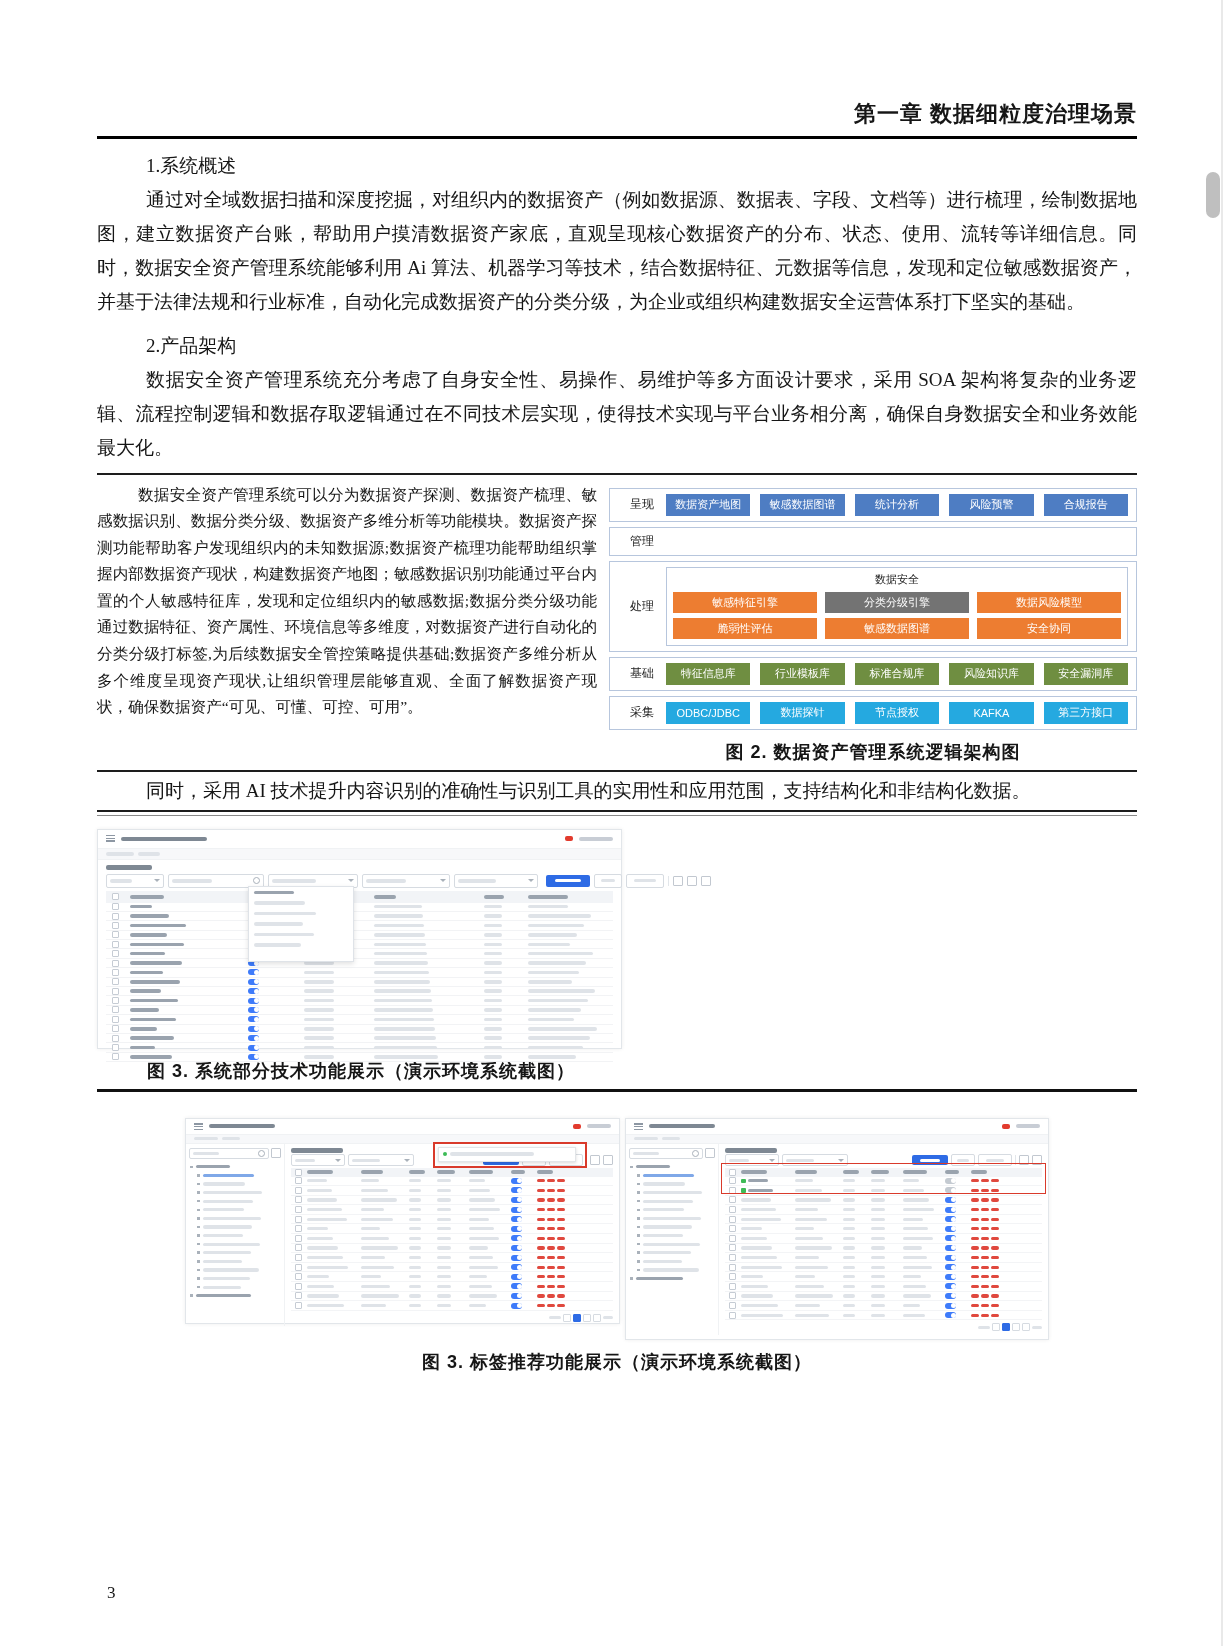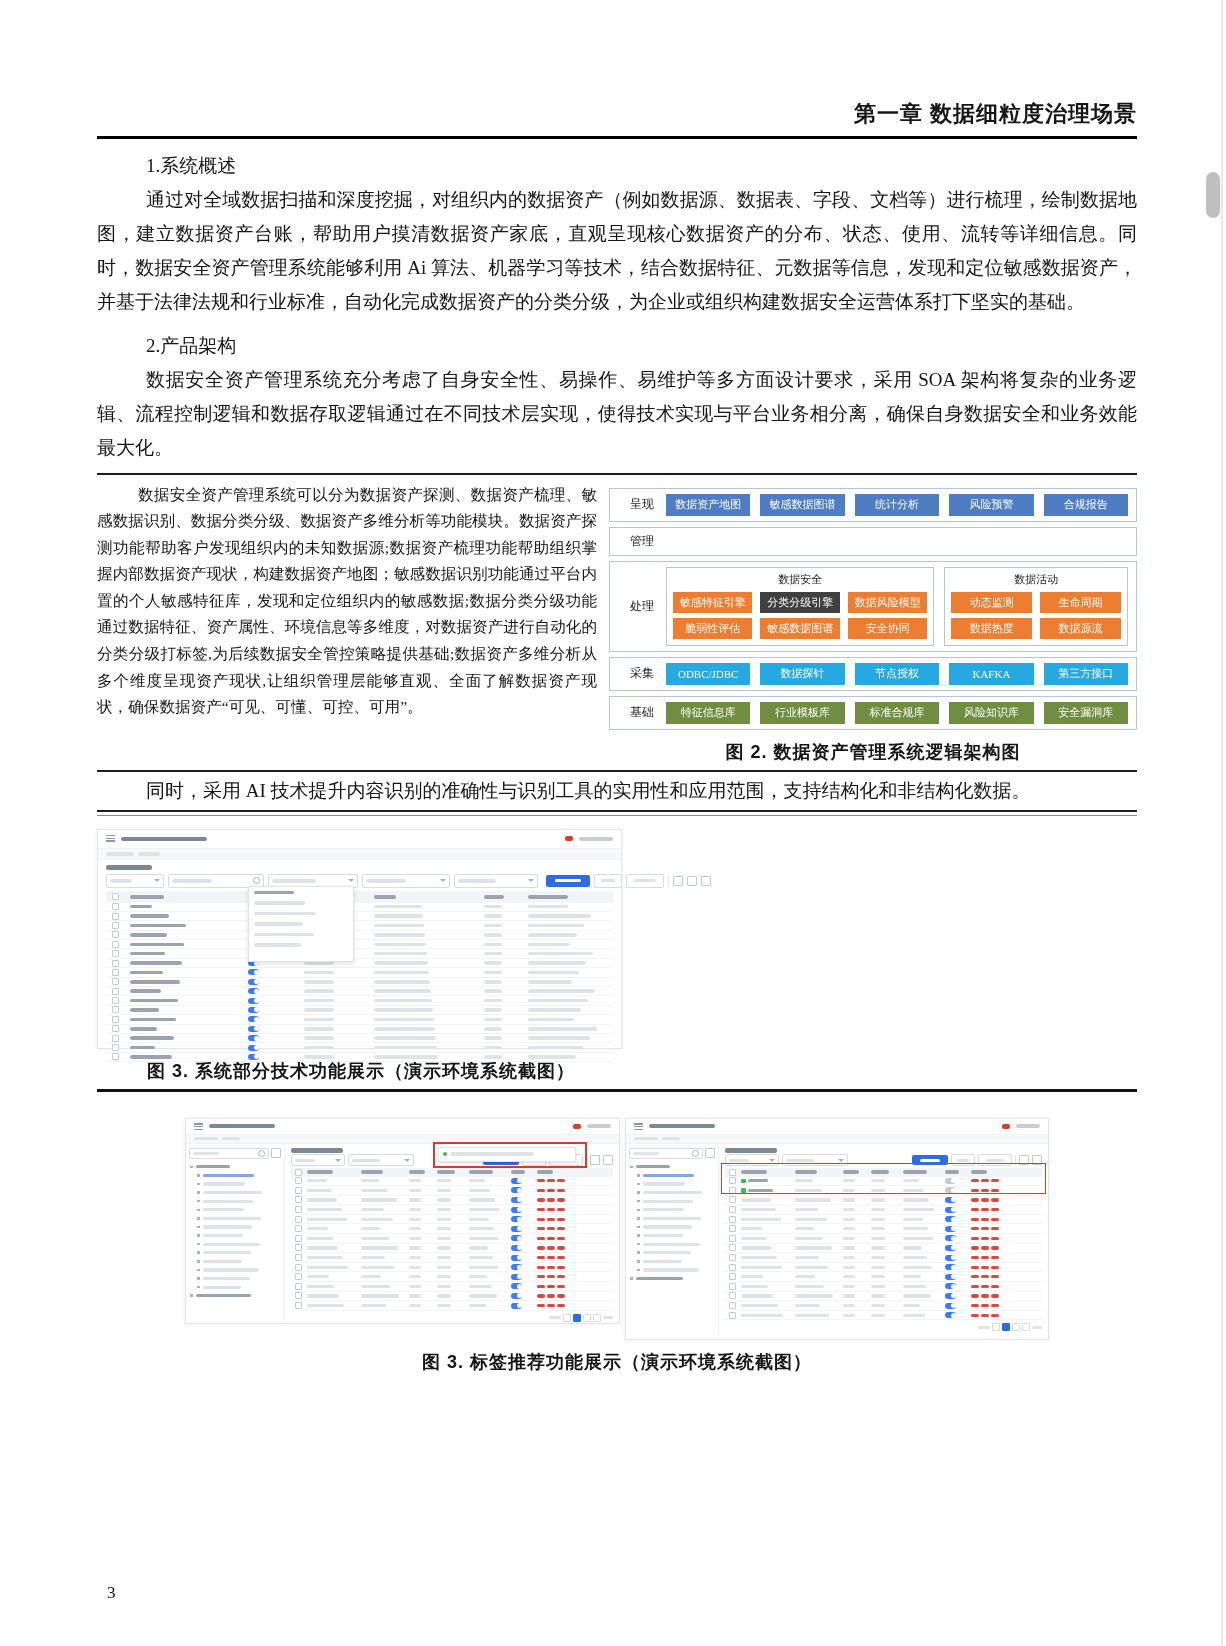--- a/index.html
+++ b/index.html
@@ -33,21 +33,21 @@
           text-align:center;margin-top:10px;letter-spacing:1px;}
 
   
   .f2{margin-top:6px;}
   .f2row{display:flex;align-items:center;border:1px solid #b7c6dd;background:#fff;
          margin-bottom:5px;padding:5px 8px;}
   .f2label{width:48px;flex:none;font-family:"Liberation Sans",sans-serif;font-size:12px;
            text-align:center;color:#222;}
   .f2btns{flex:1;display:flex;gap:10px;}
   .f2btn{flex:1;height:22px;display:flex;align-items:center;justify-content:center;
-         color:#fff;font-size:11px;font-family:Liberation Serif, serif;white-space:nowrap;}
+         color:#fff;font-size:11px;font-family:Liberation Sans, sans-serif;white-space:nowrap;}
   .f2groups{flex:1;display:flex;gap:10px;}
   .f2group{border:1px solid #b7c6dd;padding:2px 6px 6px;}
   .f2group.g1{flex:3;}
   .f2group.g2{flex:2;}
   .f2gtitle{font-size:11px;text-align:center;font-family:"Liberation Sans",sans-serif;
             margin:2px 0 2px;color:#222;}
   .f2grow{display:flex;gap:8px;margin-top:5px;}
   .f2grow .f2btn{height:21px;}
 
   
@@ -174,60 +174,49 @@
             <div class="f2row">
               <div class="f2label">管理</div>
             </div>
             <div class="f2row">
               <div class="f2label">处理</div>
               <div class="f2groups">
                 <div class="f2group g1">
                   <div class="f2gtitle">数据安全</div>
                   <div class="f2grow">
                     <div class="f2btn" style="background: rgb(237, 125, 49);">敏感特征引擎</div>
-                    <div class="f2btn" style="background: #404040;">分类分级引擎</div>
+                    <div class="f2btn" style="background: #737373;">分类分级引擎</div>
                     <div class="f2btn" style="background: rgb(237, 125, 49);">数据风险模型</div>
                   </div>
                   <div class="f2grow">
                     <div class="f2btn" style="background: rgb(237, 125, 49);">脆弱性评估</div>
                     <div class="f2btn" style="background: rgb(237, 125, 49);">敏感数据图谱</div>
                     <div class="f2btn" style="background: rgb(237, 125, 49);">安全协同</div>
                   </div>
                 </div>
-                <div class="f2group g2">
-                  <div class="f2gtitle">数据活动</div>
-                  <div class="f2grow">
-                    <div class="f2btn" style="background: rgb(237, 125, 49);">动态监测</div>
-                    <div class="f2btn" style="background: rgb(237, 125, 49);">生命周期</div>
-                  </div>
-                  <div class="f2grow">
-                    <div class="f2btn" style="background: rgb(237, 125, 49);">数据热度</div>
-                    <div class="f2btn" style="background: rgb(237, 125, 49);">数据源流</div>
-                  </div>
-                </div>
+              </div>
+            </div>
+            <div class="f2row">
+              <div class="f2label">基础</div>
+              <div class="f2btns">
+                <div class="f2btn" style="background: rgb(111, 142, 65);">特征信息库</div>
+                <div class="f2btn" style="background: rgb(111, 142, 65);">行业模板库</div>
+                <div class="f2btn" style="background: rgb(111, 142, 65);">标准合规库</div>
+                <div class="f2btn" style="background: rgb(111, 142, 65);">风险知识库</div>
+                <div class="f2btn" style="background: rgb(111, 142, 65);">安全漏洞库</div>
               </div>
             </div>
             <div class="f2row">
               <div class="f2label">采集</div>
               <div class="f2btns">
                 <div class="f2btn" style="background: rgb(37, 169, 224);">ODBC/JDBC</div>
                 <div class="f2btn" style="background: rgb(37, 169, 224);">数据探针</div>
                 <div class="f2btn" style="background: rgb(37, 169, 224);">节点授权</div>
                 <div class="f2btn" style="background: rgb(37, 169, 224);">KAFKA</div>
                 <div class="f2btn" style="background: rgb(37, 169, 224);">第三方接口</div>
-              </div>
-            </div>
-            <div class="f2row">
-              <div class="f2label">基础</div>
-              <div class="f2btns">
-                <div class="f2btn" style="background: rgb(111, 142, 65);">特征信息库</div>
-                <div class="f2btn" style="background: rgb(111, 142, 65);">行业模板库</div>
-                <div class="f2btn" style="background: rgb(111, 142, 65);">标准合规库</div>
-                <div class="f2btn" style="background: rgb(111, 142, 65);">风险知识库</div>
-                <div class="f2btn" style="background: rgb(111, 142, 65);">安全漏洞库</div>
               </div>
             </div>
           </div>
         <div class="figcap">图 2. 数据资产管理系统逻辑架构图</div>
       </div>
     </div>
 
     <div class="rule" style="margin-top:6px;"></div>
     <p class="para" style="line-height:38px;">同时，采用 AI 技术提升内容识别的准确性与识别工具的实用性和应用范围，支持结构化和非结构化数据。</p>
     <div class="rule"></div>

